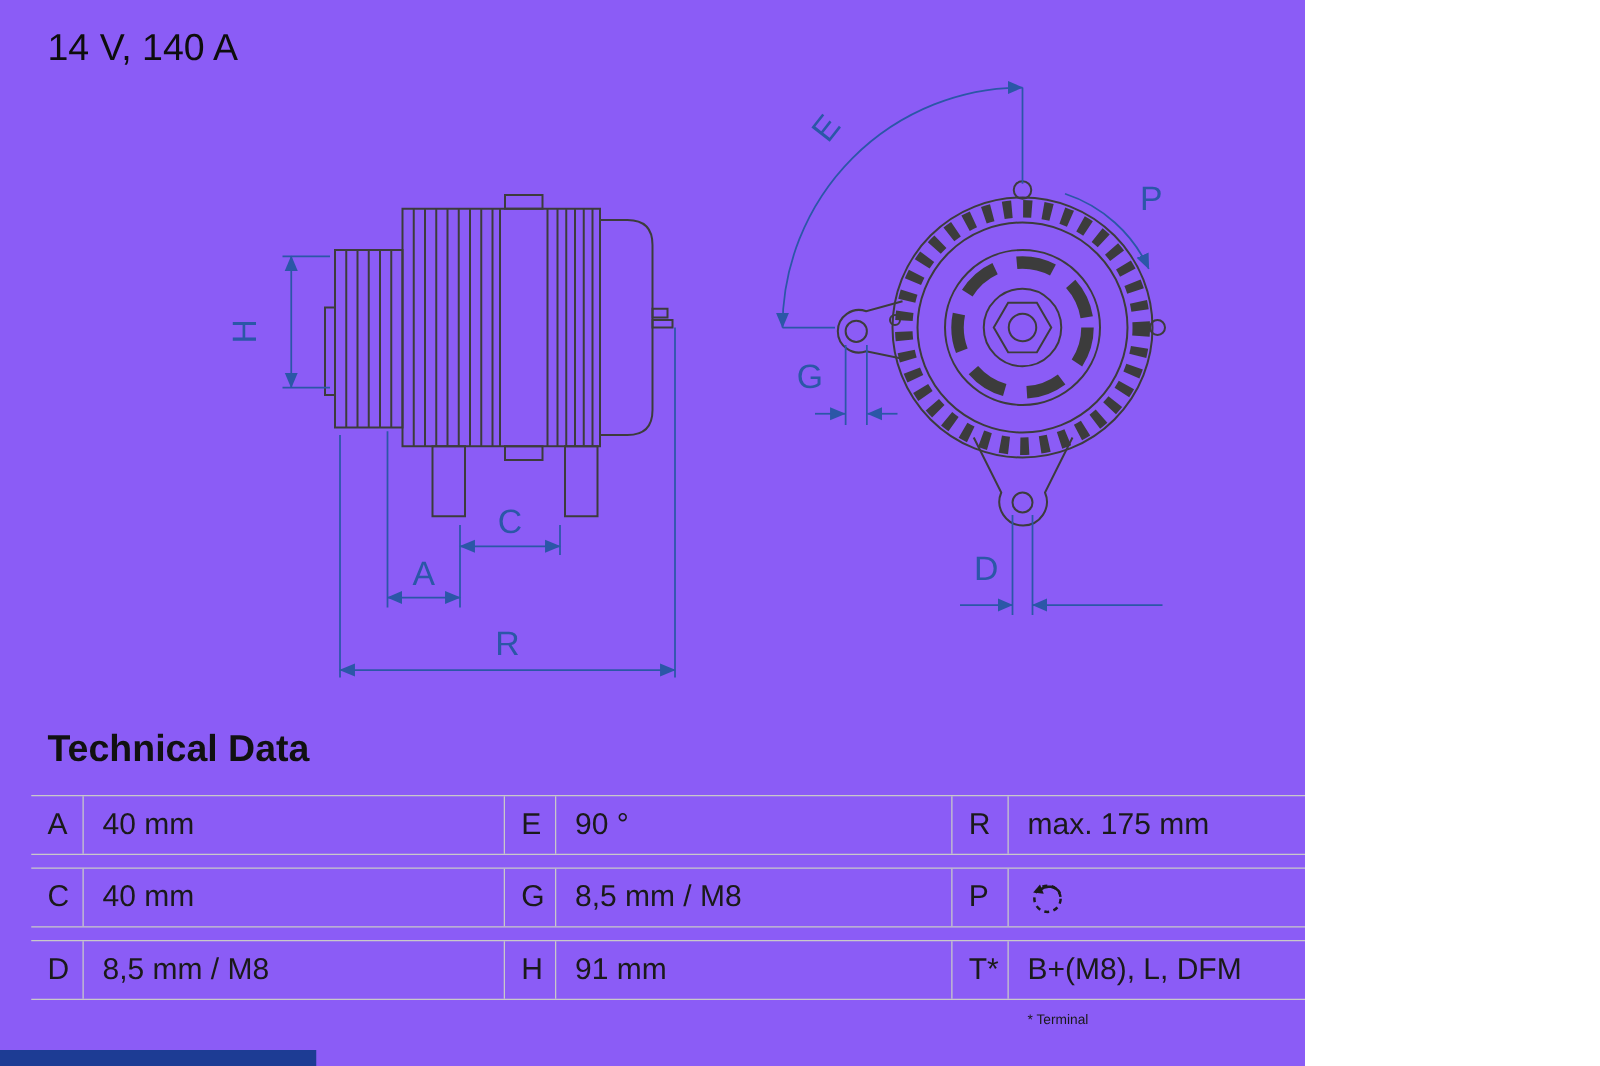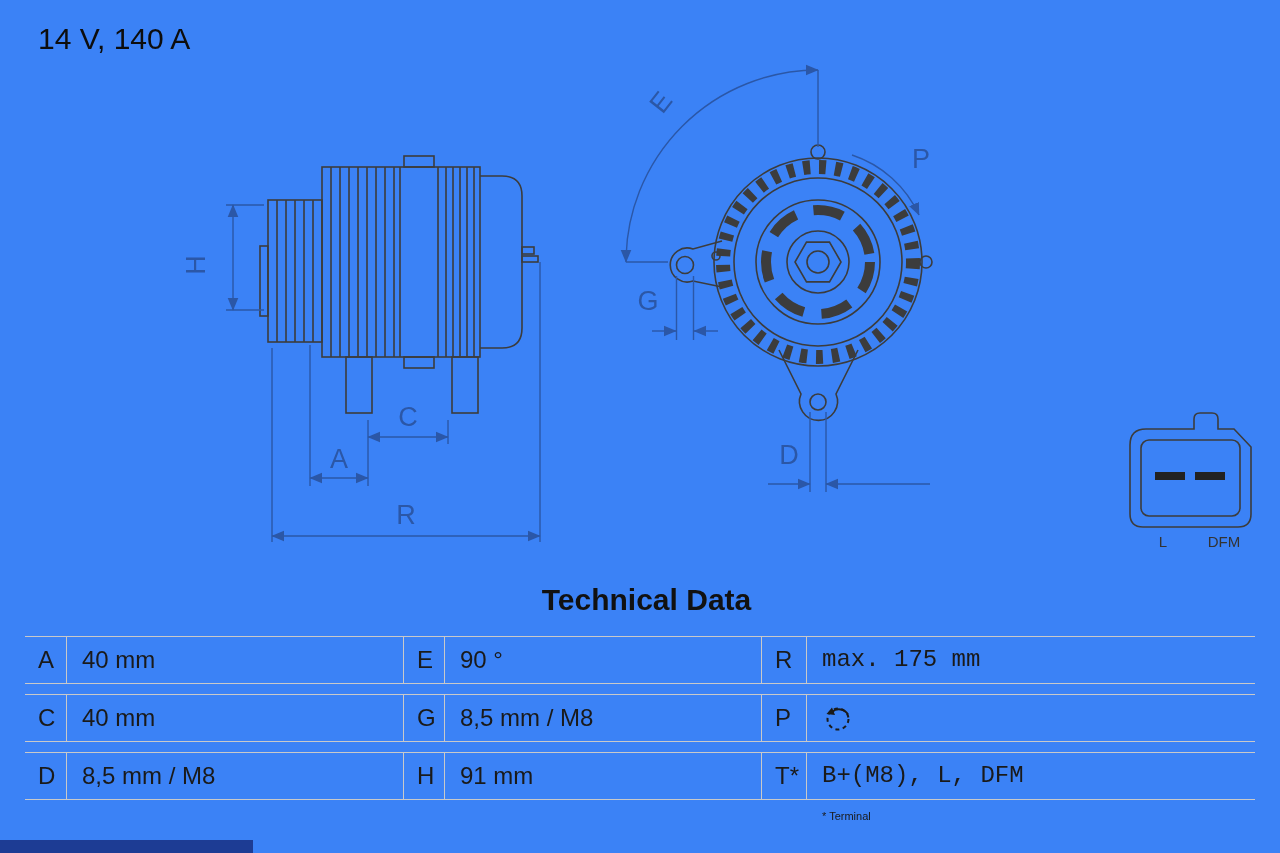--- a/index.html
+++ b/index.html
@@ -1,46 +1,46 @@
 <!DOCTYPE html>
 <html><head>
 <meta charset="utf-8">
 <style>
   html,body { margin:0; padding:0; background:#ffffff; }
   .page {
-    position:relative; width:1280px; height:853px; background:#3b82f6;
+    position:relative; width:1044px; height:853px; background:#8b5cf6;
     font-family:"Liberation Sans", sans-serif; overflow:hidden;
   }
   .title {
     position:absolute; left:38px; top:22px; font-size:30px; color:#0d0d0d;
   }
   .drawing { position:absolute; left:0; top:0; }
   .draw { stroke:#3c3c3c; stroke-width:1.6; fill:none; }
   .dim  { stroke:#2b57a7; stroke-width:1.4; fill:none; }
   .dimlabel {
     fill:#2b57a7; font-family:"Liberation Sans", sans-serif; font-size:27px;
   }
   .clabel {
     fill:#333333; font-family:"Liberation Sans", sans-serif; font-size:15px;
   }
   .tech { position:absolute; left:25px; top:583px; width:1230px; }
   .tech h2 {
     font-size:30px; font-weight:bold; color:#111111;
-    margin:0 0 19px 13px; line-height:34px;text-align:center;
+    margin:0 0 19px 13px; line-height:34px;
   }
   .trow {
     display:flex; height:46px; line-height:46px;
     border-top:1px solid #c9c9c9; border-bottom:1px solid #c9c9c9;
     margin-bottom:10px; font-size:24px; color:#1a1a1a;
   }
   .tkey { box-sizing:border-box; padding-left:13px; border-right:1px solid #c9c9c9; }
   .k1 { width:42px; } .k2 { width:42px; } .k3 { width:46px; }
   .bl  { border-left:1px solid #c9c9c9; }
   .tval { box-sizing:border-box; padding-left:15px; }
-  .v1 { width:336px; } .v2 { width:316px; } .v3 { flex:1;font-family:Liberation Mono, monospace; }
+  .v1 { width:336px; } .v2 { width:316px; } .v3 { flex:1; }
   .iconcell { display:flex; align-items:center; }
   .footnote { margin:6px 0 0 797px; font-size:11px; color:#1a1a1a; }
   .bottombar {
     position:absolute; left:0; top:840px; width:253px; height:13px;
     background:#1d3c94;
   }
 </style>
 </head>
 <body>
 

